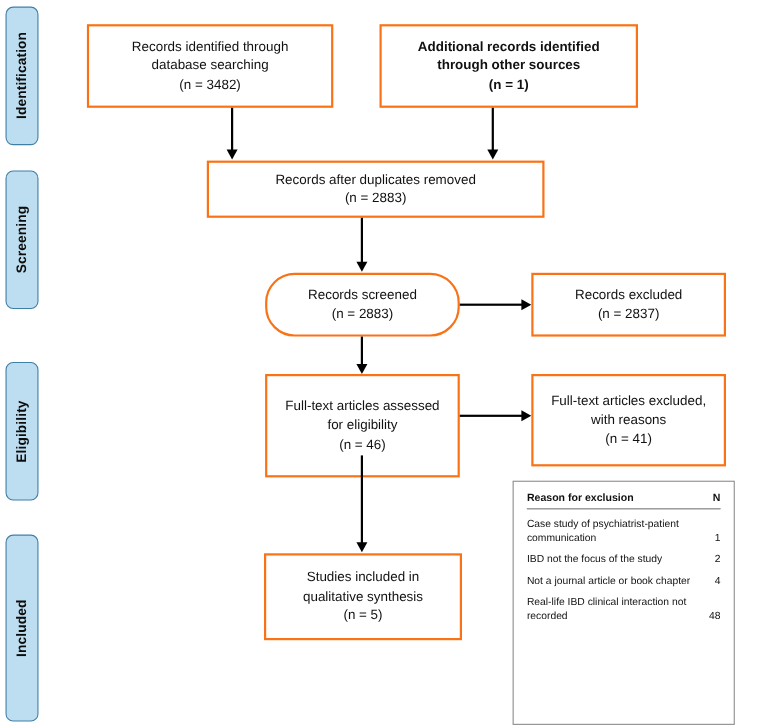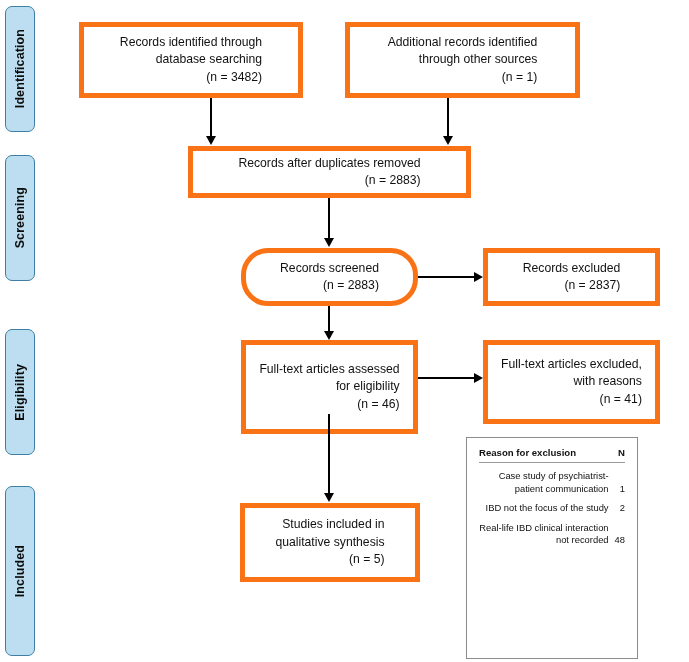--- a/index.html
+++ b/index.html
@@ -39,26 +39,26 @@
     font-weight: bold;
     letter-spacing: 0.1px;
     color: #0d0d0d;
     white-space: nowrap;
   }
 
   
   .flow-box {
     position: absolute;
     box-sizing: border-box;
-    border: 5px solid #f97316;
+    border: 2px solid #f97316;
     background: #ffffff;
     display: flex;
     align-items: center;
     justify-content: center;
-    text-align: right;
+    text-align: center;
     padding: 4px 6px;
   }
   .flow-box .box-text {
     font-size: 12.2px;
     line-height: 17.5px;
     color: #111111;
     white-space: pre-line;
   }
 
   
@@ -87,21 +87,21 @@
     border-top: 5px solid transparent;
     border-bottom: 5px solid transparent;
     border-left: 9px solid #000000;
   }
 
   
   #exclusion-table-box {
     position: absolute;
     left: 466px;
     top: 437px;
-    width: 172px;
+    width: 202px;
     height: 222px;
     box-sizing: border-box;
     border: 1px solid #8c8c8c;
     background: #ffffff;
     padding: 9px 12px 6px 12px;
   }
   #exclusion-table {
     width: 100%;
     border-collapse: collapse;
   }
@@ -116,21 +116,20 @@
   }
   #exclusion-table th.col-n {
     text-align: right;
   }
   #exclusion-table td {
     font-size: 9.4px;
     line-height: 12.6px;
     color: #111111;
     padding: 7px 0 0 0;
     vertical-align: top;
-    text-align: right;
   }
   #exclusion-table td.col-n {
     text-align: right;
     vertical-align: bottom;
     padding-left: 6px;
     white-space: nowrap;
   }
   #exclusion-table td .reason-text {
     display: block;
     max-width: 150px;
@@ -156,33 +155,33 @@
   <div class="stage-tab" style="top:486px; height:170px;">
     <span class="stage-label">Included</span>
   </div>
 
   <div class="flow-box" style="left:79px; top:22px; width:224px; height:76px;">
     <span class="box-text">Records identified through
 database searching
 (n = 3482)</span>
   </div>
 
-  <div class="flow-box" style="left:345px; top:22px; width:235px; height:76px;">
+  <div class="flow-box" style="left:345px; top:22px; width:235px; height:76px;font-weight:bold;">
     <span class="box-text">Additional records identified
 through other sources
 (n = 1)</span>
   </div>
 
   <div class="v-line" style="left:210px; top:98px; height:40px;"></div>
   <div class="arrow-down" style="left:206px; top:136px;"></div>
 
   <div class="v-line" style="left:447px; top:98px; height:40px;"></div>
   <div class="arrow-down" style="left:443px; top:136px;"></div>
 
-  <div class="flow-box" style="left:188px; top:146px; width:283px; height:52px;">
+  <div class="flow-box" style="left:188px; top:146px; width:307px; height:52px;">
     <span class="box-text">Records after duplicates removed
 (n = 2883)</span>
   </div>
 
   <div class="v-line" style="left:328px; top:198px; height:41px;"></div>
   <div class="arrow-down" style="left:324px; top:238px;"></div>
 
   <div class="flow-box" style="left:241px; top:248px; width:177px; height:58px;border-radius:27px;">
     <span class="box-text">Records screened
 (n = 2883)</span>
@@ -239,20 +238,26 @@
           <td class="col-n">1</td>
         </tr>
         <tr>
           <td class="col-reason">
             <span class="reason-text">IBD not the focus of the study</span>
           </td>
           <td class="col-n">2</td>
         </tr>
         <tr>
           <td class="col-reason">
+            <span class="reason-text">Not a journal article or book chapter</span>
+          </td>
+          <td class="col-n">4</td>
+        </tr>
+        <tr>
+          <td class="col-reason">
             <span class="reason-text">Real-life IBD clinical interaction not recorded</span>
           </td>
           <td class="col-n">48</td>
         </tr>
       </tbody>
     </table>
   </div>
 
 </div>
 

